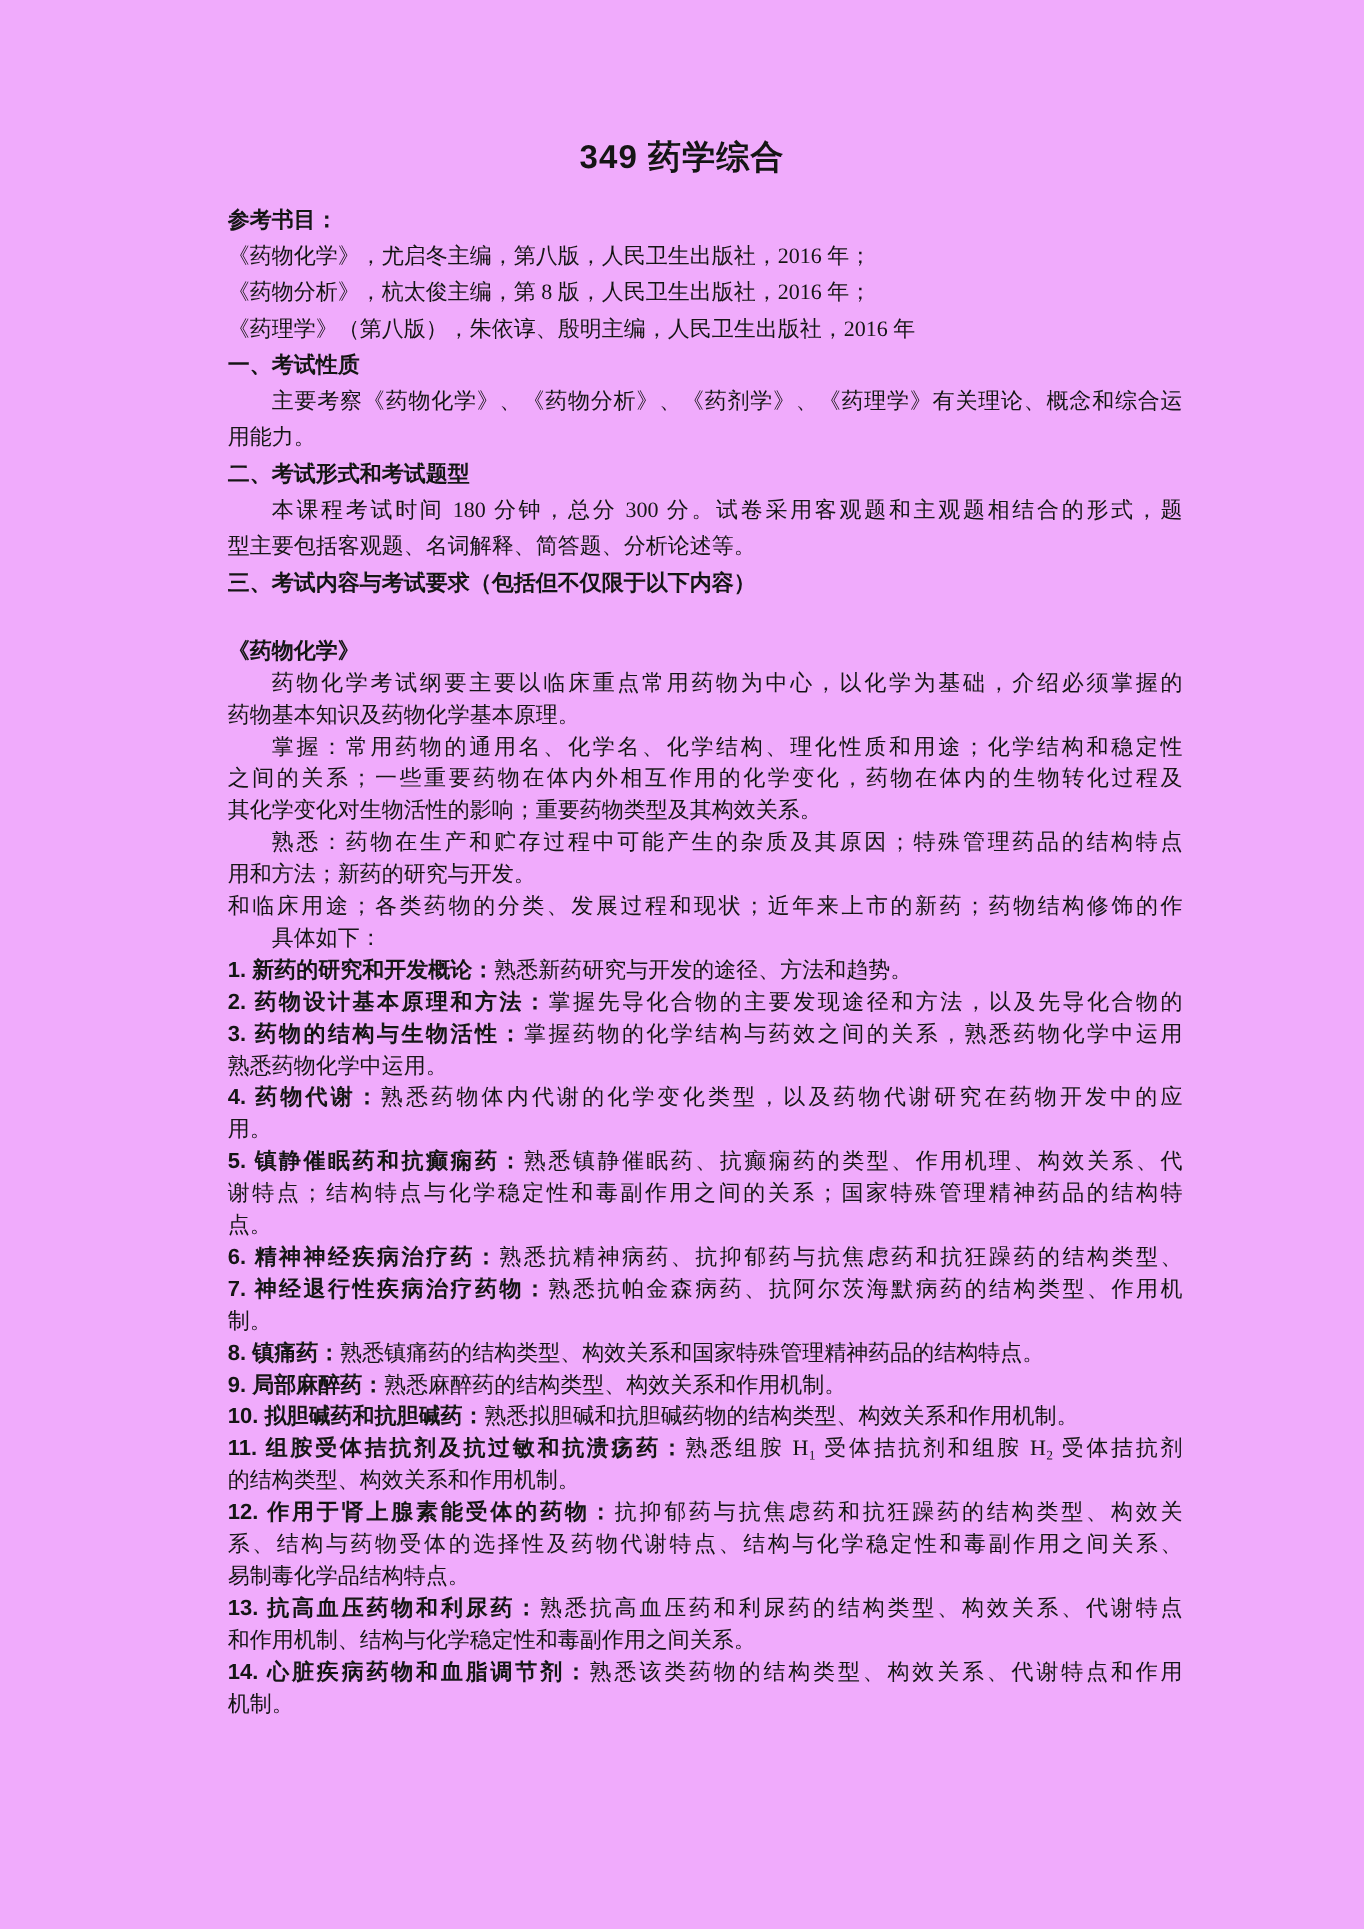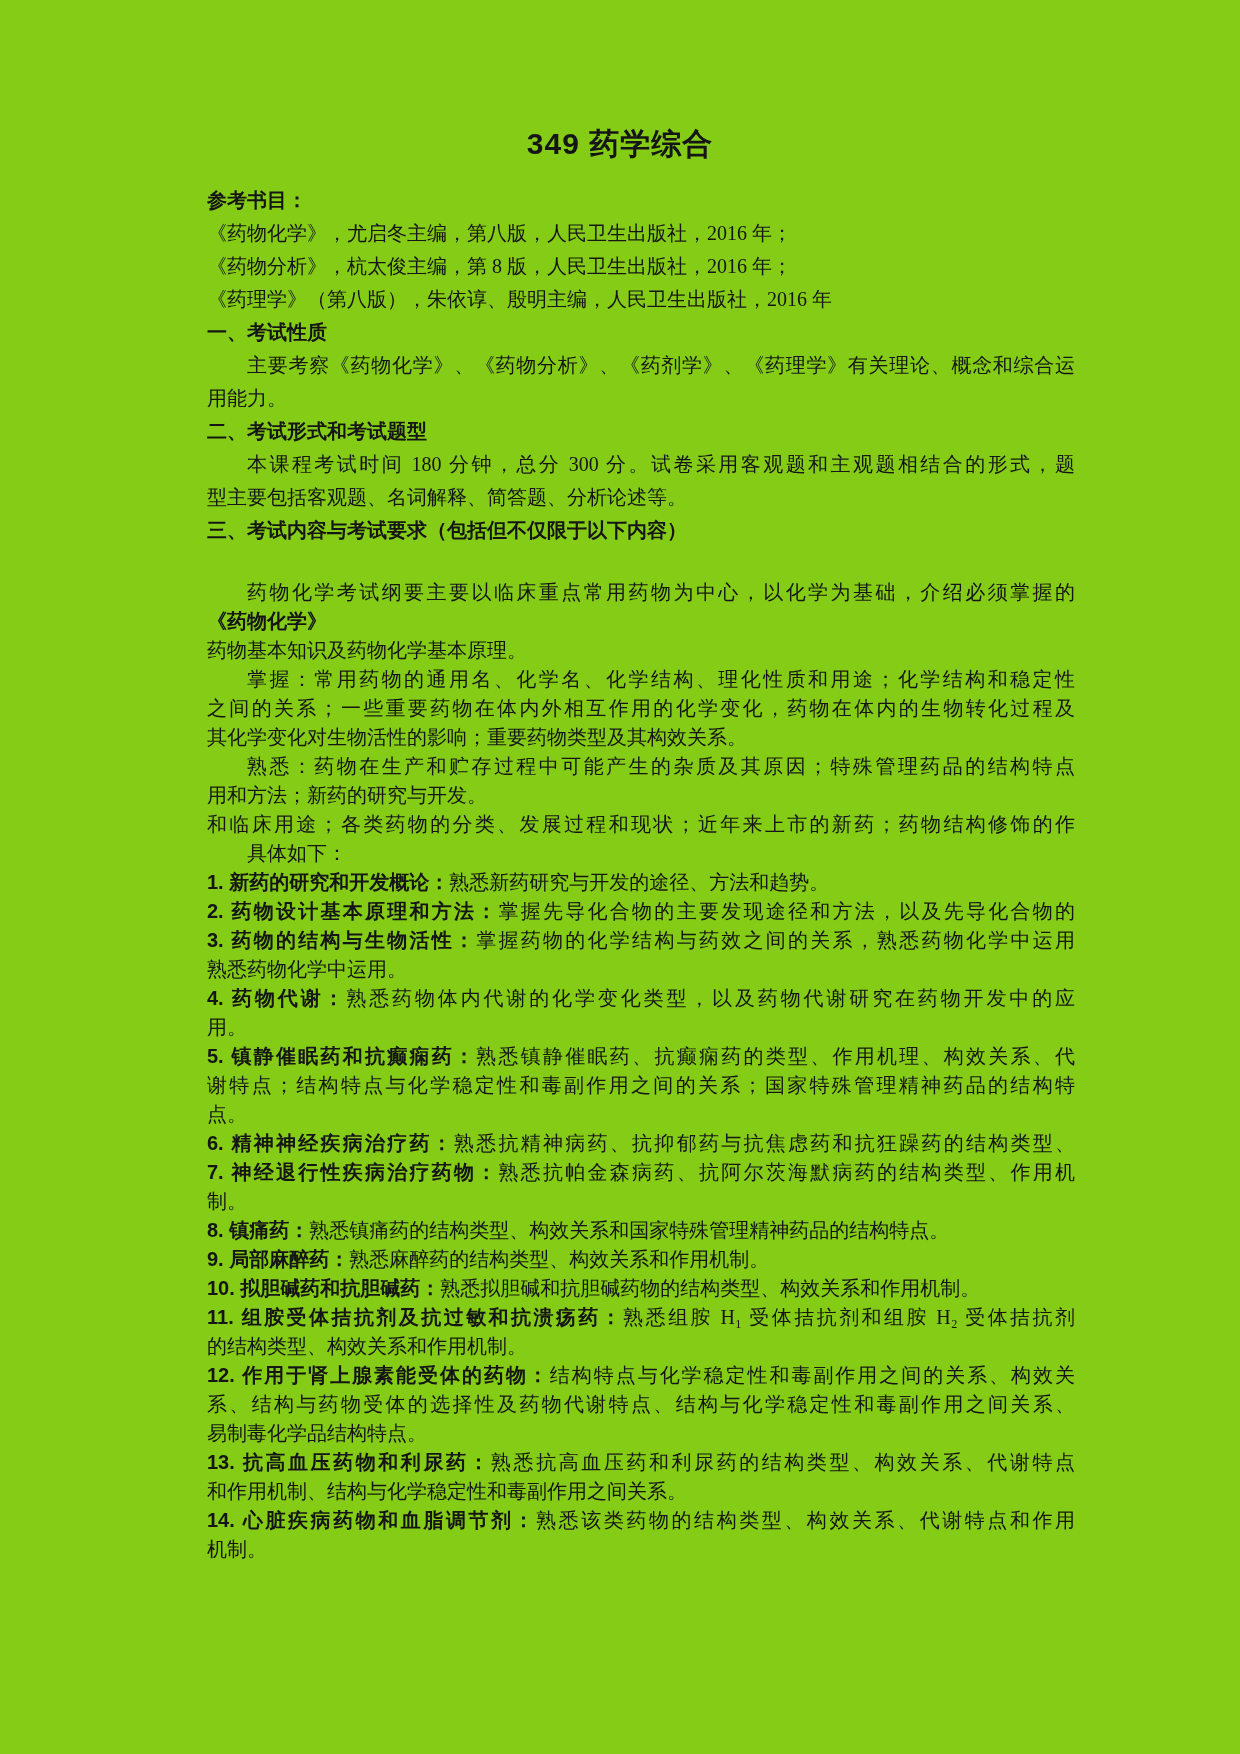--- a/index.html
+++ b/index.html
@@ -6,21 +6,21 @@
   body {
     width: 1240px; height: 1754px;
     background: #f2f2f0;
     position: relative;
     font-family: "Liberation Serif", "DejaVu Serif", serif;
     color: #151515;
   }
   .page {
     position: absolute; left: 0; top: 0;
     width: 1240px; height: 1754px;
-    background: #84cc16;
+    background: #f0abfc;
   }
   .title {
     position: absolute; top: 126px; left: 0; width: 1240px;
     margin: 0; text-align: center;
     font-size: 30px; line-height: 36px; font-weight: bold;
     font-family: "Liberation Sans", "DejaVu Sans", sans-serif;
     letter-spacing: 1px;
   }
   .sec { position: absolute; left: 186px; width: 868px; margin-left: 21px; }
   #intro   { top: 184px; }
@@ -52,22 +52,22 @@
       <div class="line"><span class="run">《药理学》（第八版），朱依谆、殷明主编，人民卫生出版社，2016 年</span></div>
       <div class="line"><span class="run b">一、考试性质</span></div>
       <div class="line fill indent"><span class="run">主要考察《药物化学》、《药物分析》、《药剂学》、《药理学》有关理论、概念和综合运</span></div>
       <div class="line"><span class="run">用能力。</span></div>
       <div class="line"><span class="run b">二、考试形式和考试题型</span></div>
       <div class="line fill indent"><span class="run">本课程考试时间 180 分钟，总分 300 分。试卷采用客观题和主观题相结合的形式，题</span></div>
       <div class="line"><span class="run">型主要包括客观题、名词解释、简答题、分析论述等。</span></div>
       <div class="line"><span class="run b">三、考试内容与考试要求（包括但不仅限于以下内容）</span></div>
     </div>
   <div class="sec" id="content">
+      <div class="line"><span class="run b">《药物化学》</span></div>
       <div class="line fill indent"><span class="run">药物化学考试纲要主要以临床重点常用药物为中心，以化学为基础，介绍必须掌握的</span></div>
-      <div class="line"><span class="run b">《药物化学》</span></div>
       <div class="line"><span class="run">药物基本知识及药物化学基本原理。</span></div>
       <div class="line fill indent"><span class="run">掌握：常用药物的通用名、化学名、化学结构、理化性质和用途；化学结构和稳定性</span></div>
       <div class="line fill"><span class="run">之间的关系；一些重要药物在体内外相互作用的化学变化，药物在体内的生物转化过程及</span></div>
       <div class="line"><span class="run">其化学变化对生物活性的影响；重要药物类型及其构效关系。</span></div>
       <div class="line fill indent"><span class="run">熟悉：药物在生产和贮存过程中可能产生的杂质及其原因；特殊管理药品的结构特点</span></div>
       <div class="line"><span class="run">用和方法；新药的研究与开发。</span></div>
       <div class="line fill"><span class="run">和临床用途；各类药物的分类、发展过程和现状；近年来上市的新药；药物结构修饰的作</span></div>
       <div class="line indent"><span class="run">具体如下：</span></div>
       <div class="line"><span class="run b">1. 新药的研究和开发概论：</span><span class="run">熟悉新药研究与开发的途径、方法和趋势。</span></div>
       <div class="line fill"><span class="run b">2. 药物设计基本原理和方法：</span><span class="run">掌握先导化合物的主要发现途径和方法，以及先导化合物的</span></div>
@@ -79,21 +79,21 @@
       <div class="line fill"><span class="run">谢特点；结构特点与化学稳定性和毒副作用之间的关系；国家特殊管理精神药品的结构特</span></div>
       <div class="line"><span class="run">点。</span></div>
       <div class="line fill"><span class="run b">6. 精神神经疾病治疗药：</span><span class="run">熟悉抗精神病药、抗抑郁药与抗焦虑药和抗狂躁药的结构类型、</span></div>
       <div class="line fill"><span class="run b">7. 神经退行性疾病治疗药物：</span><span class="run">熟悉抗帕金森病药、抗阿尔茨海默病药的结构类型、作用机</span></div>
       <div class="line"><span class="run">制。</span></div>
       <div class="line"><span class="run b">8. 镇痛药：</span><span class="run">熟悉镇痛药的结构类型、构效关系和国家特殊管理精神药品的结构特点。</span></div>
       <div class="line"><span class="run b">9. 局部麻醉药：</span><span class="run">熟悉麻醉药的结构类型、构效关系和作用机制。</span></div>
       <div class="line"><span class="run b">10. 拟胆碱药和抗胆碱药：</span><span class="run">熟悉拟胆碱和抗胆碱药物的结构类型、构效关系和作用机制。</span></div>
       <div class="line fill"><span class="run b">11. 组胺受体拮抗剂及抗过敏和抗溃疡药：</span><span class="run">熟悉组胺 H₁ 受体拮抗剂和组胺 H₂ 受体拮抗剂</span></div>
       <div class="line"><span class="run">的结构类型、构效关系和作用机制。</span></div>
-      <div class="line fill"><span class="run b">12. 作用于肾上腺素能受体的药物：</span><span class="run">结构特点与化学稳定性和毒副作用之间的关系、构效关</span></div>
+      <div class="line fill"><span class="run b">12. 作用于肾上腺素能受体的药物：</span><span class="run">抗抑郁药与抗焦虑药和抗狂躁药的结构类型、构效关</span></div>
       <div class="line fill"><span class="run">系、结构与药物受体的选择性及药物代谢特点、结构与化学稳定性和毒副作用之间关系、</span></div>
       <div class="line"><span class="run">易制毒化学品结构特点。</span></div>
       <div class="line fill"><span class="run b">13. 抗高血压药物和利尿药：</span><span class="run">熟悉抗高血压药和利尿药的结构类型、构效关系、代谢特点</span></div>
       <div class="line"><span class="run">和作用机制、结构与化学稳定性和毒副作用之间关系。</span></div>
       <div class="line fill"><span class="run b">14. 心脏疾病药物和血脂调节剂：</span><span class="run">熟悉该类药物的结构类型、构效关系、代谢特点和作用</span></div>
       <div class="line"><span class="run">机制。</span></div>
     </div>
 </div>
 
 </body></html>

